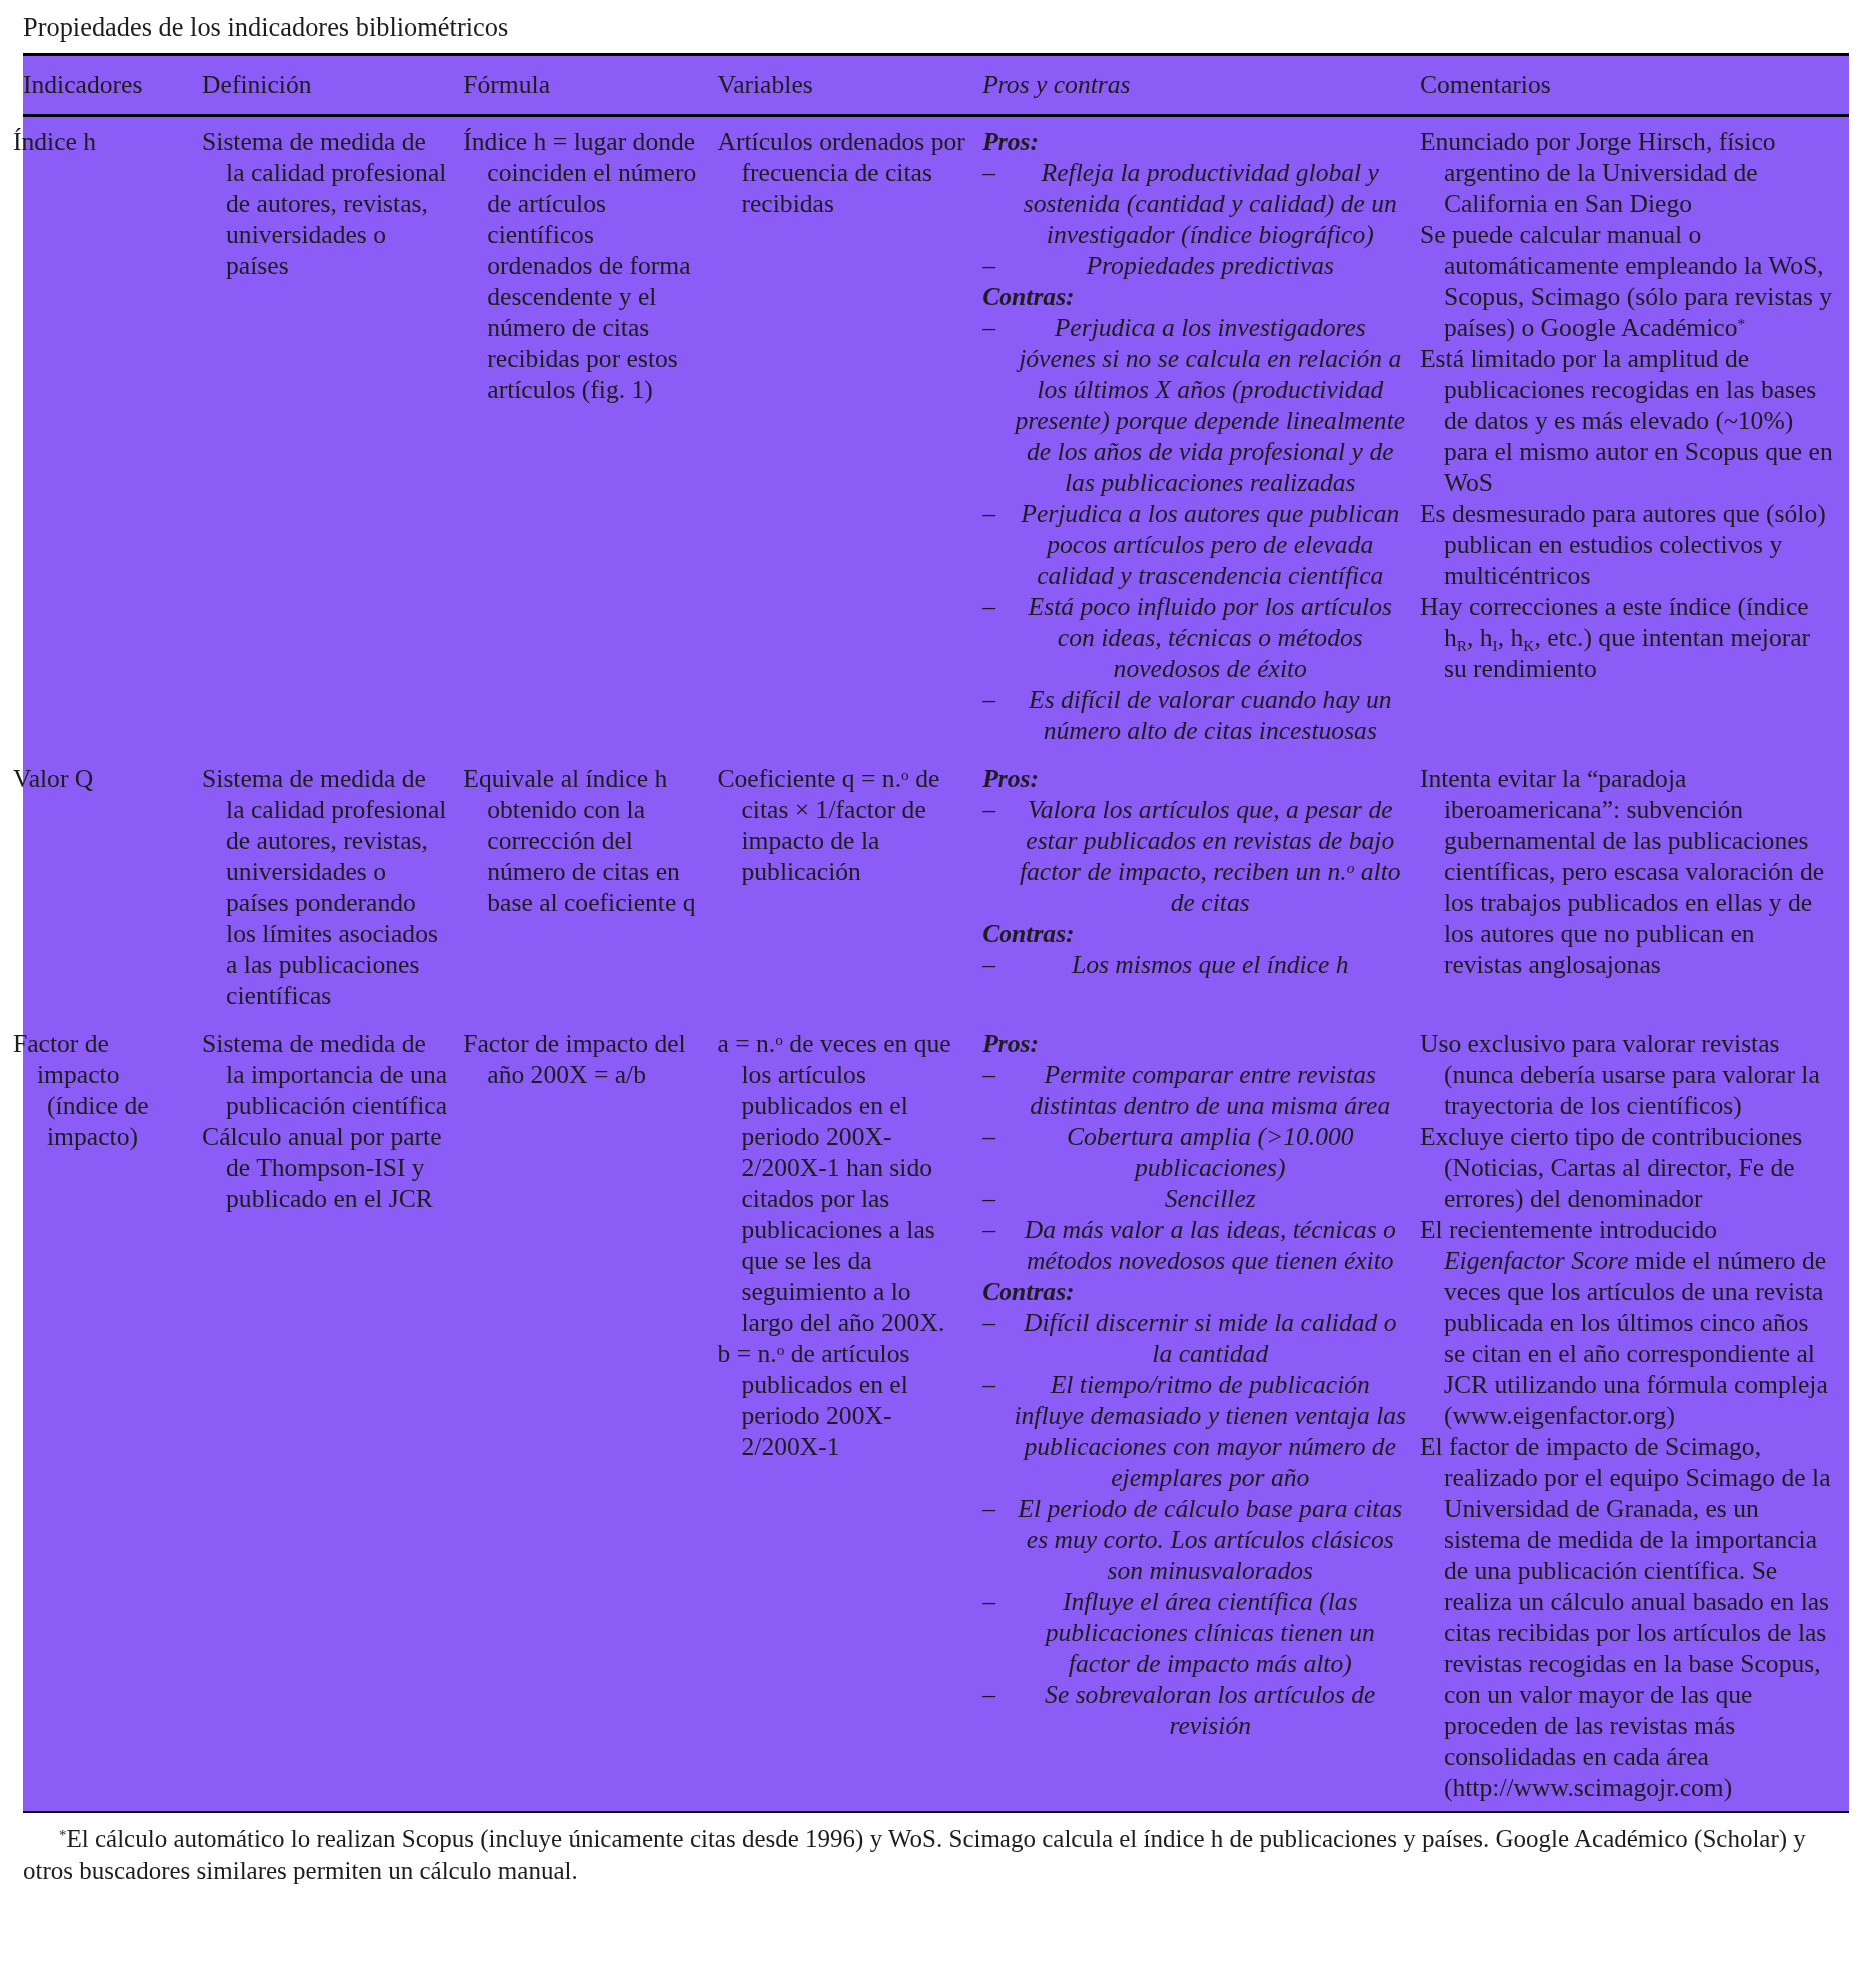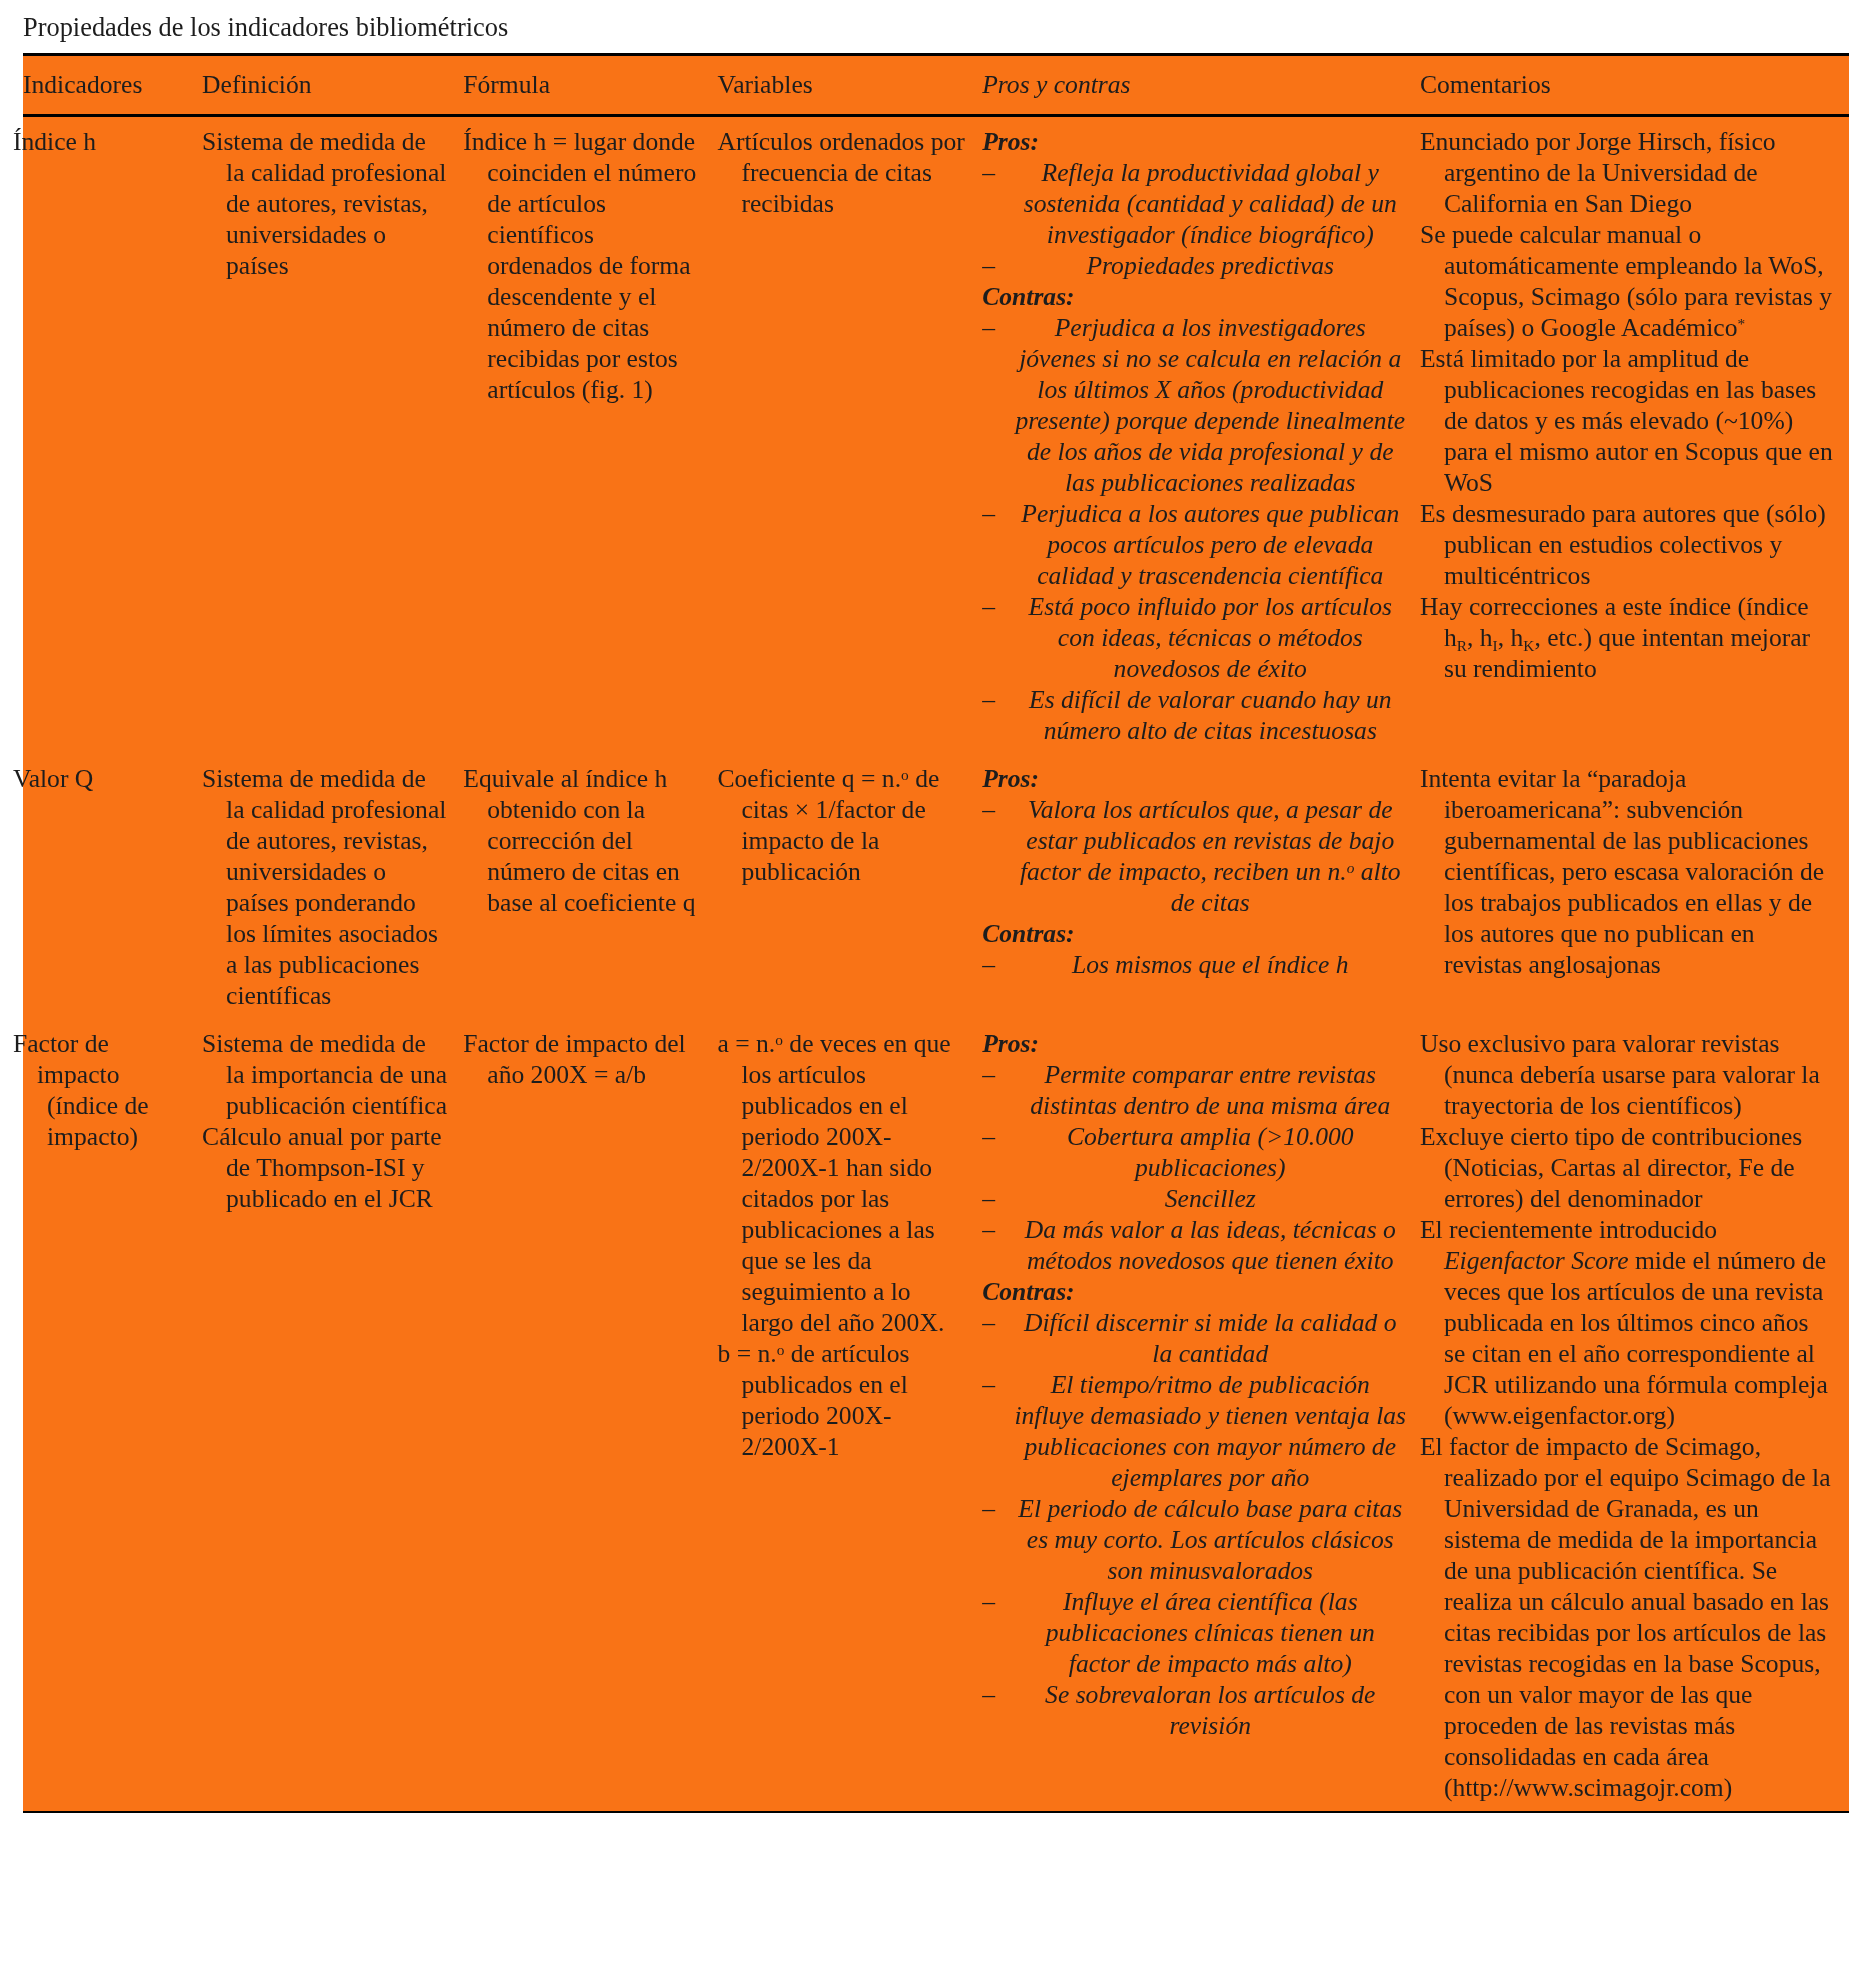--- a/index.html
+++ b/index.html
@@ -7,21 +7,21 @@
     width:1870px;
     font-family:"Liberation Serif", serif;
     color:#1d1d1d;
   }
   .page{box-sizing:border-box;width:1870px;padding:10.2px 21px 22px 23px;}
   .caption-label{font-size:26.4px;font-weight:bold;line-height:32px;margin:0;}
   .caption-title{font-size:26.4px;font-weight:normal;line-height:34px;margin:0;}
   table.tbl{
     width:100%;
     border-collapse:collapse;
-    background:#f97316;
+    background:#8b5cf6;
     border-top:3.4px solid #000;
     border-bottom:2.6px solid #000;
     margin-top:8.5px;
     table-layout:fixed;
   }
   thead th{
     font-size:25.6px;font-weight:normal;text-align:left;
     padding:13.6px 13.6px 13.6px 0;
     border-bottom:3.4px solid #000;
     line-height:31px;
@@ -209,15 +209,16 @@
             <p class="blk plain">Uso exclusivo para valorar revistas (nunca debería usarse para valorar la trayectoria de los científicos)</p>
             <p class="blk plain">Excluye cierto tipo de contribuciones (Noticias, Cartas al director, Fe de errores) del denominador</p>
             <p class="blk plain">El recientemente introducido <i>Eigenfactor Score</i> mide el número de veces que los artículos de una revista publicada en los últimos cinco años se citan en el año correspondiente al JCR utilizando una fórmula compleja (www.eigenfactor.org)</p>
             <p class="blk plain">El factor de impacto de Scimago, realizado por el equipo Scimago de la Universidad de Granada, es un sistema de medida de la importancia de una publicación científica. Se realiza un cálculo anual basado en las citas recibidas por los artículos de las revistas recogidas en la base Scopus, con un valor mayor de las que proceden de las revistas más consolidadas en cada área (http://www.scimagojr.com)</p>
           </td>
         </tr>
       </tbody>
   </table>
 
   <div class="footnotes">
+    <p class="fn-star"><sup>*</sup>El cálculo automático lo realizan Scopus (incluye únicamente citas desde 1996) y WoS. Scimago calcula el índice h de publicaciones y países. Google Académico (Scholar) y otros buscadores similares permiten un cálculo manual.</p>
   </div>
 </div>
 
 
 </body></html>

